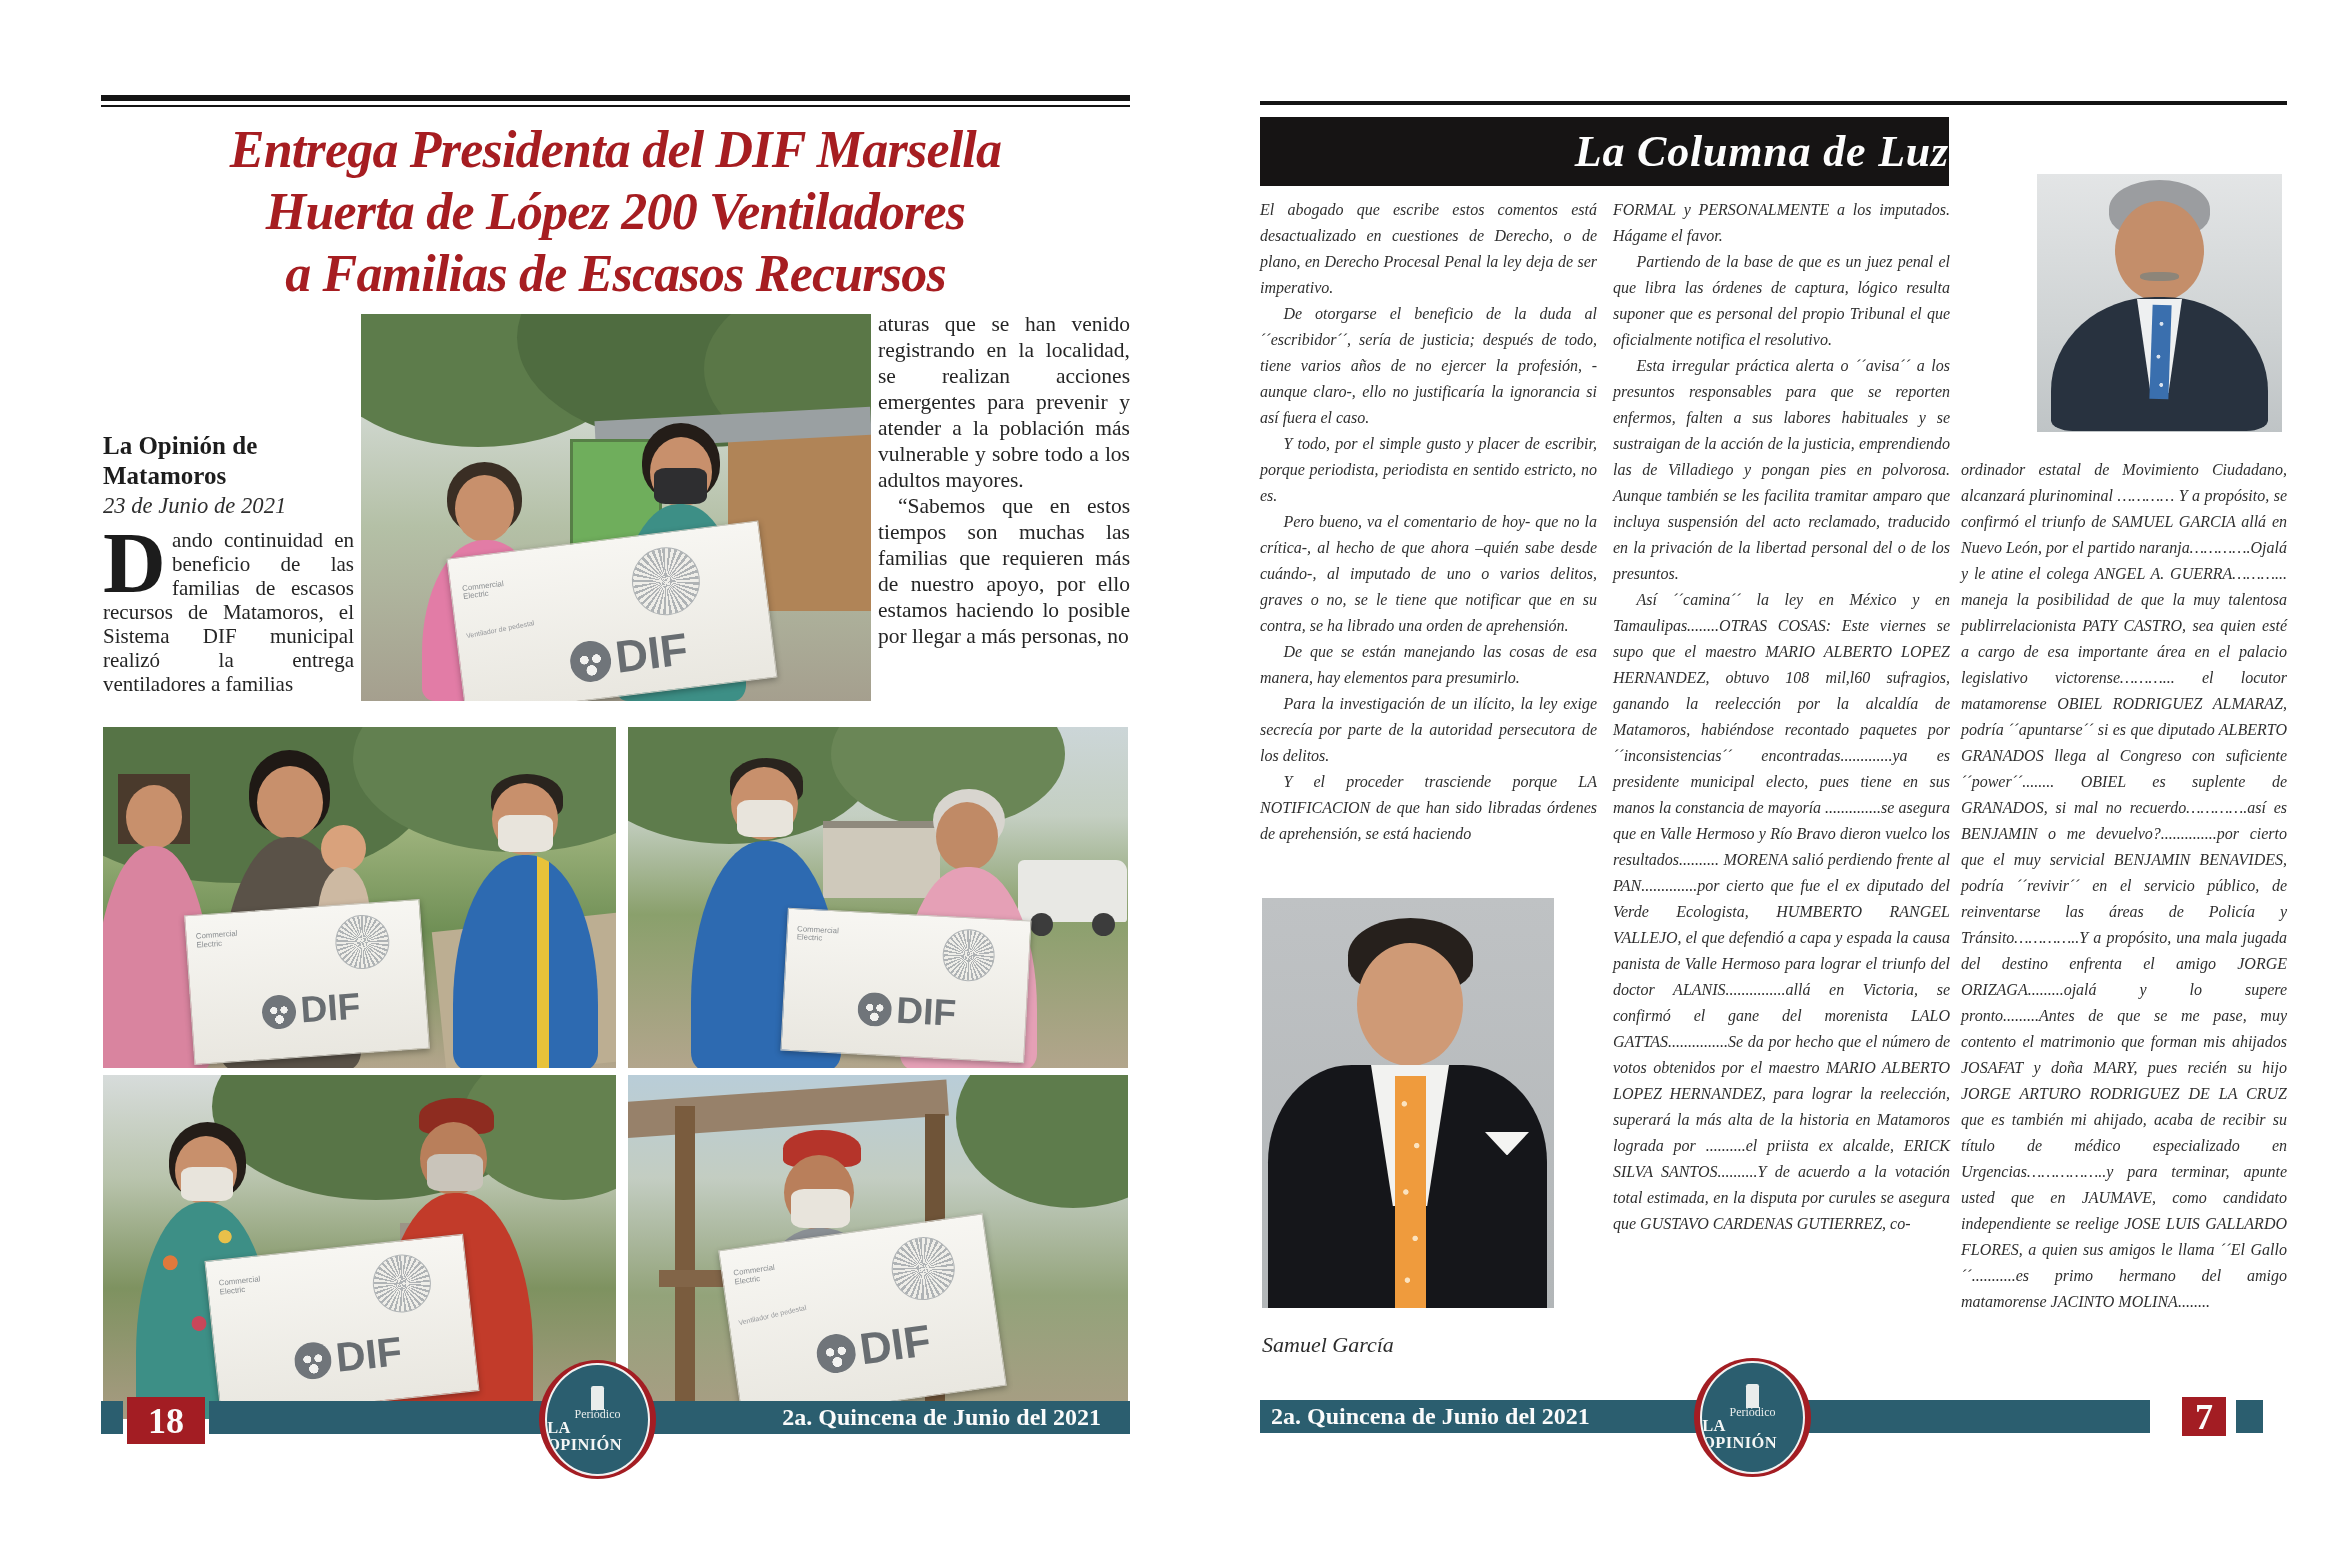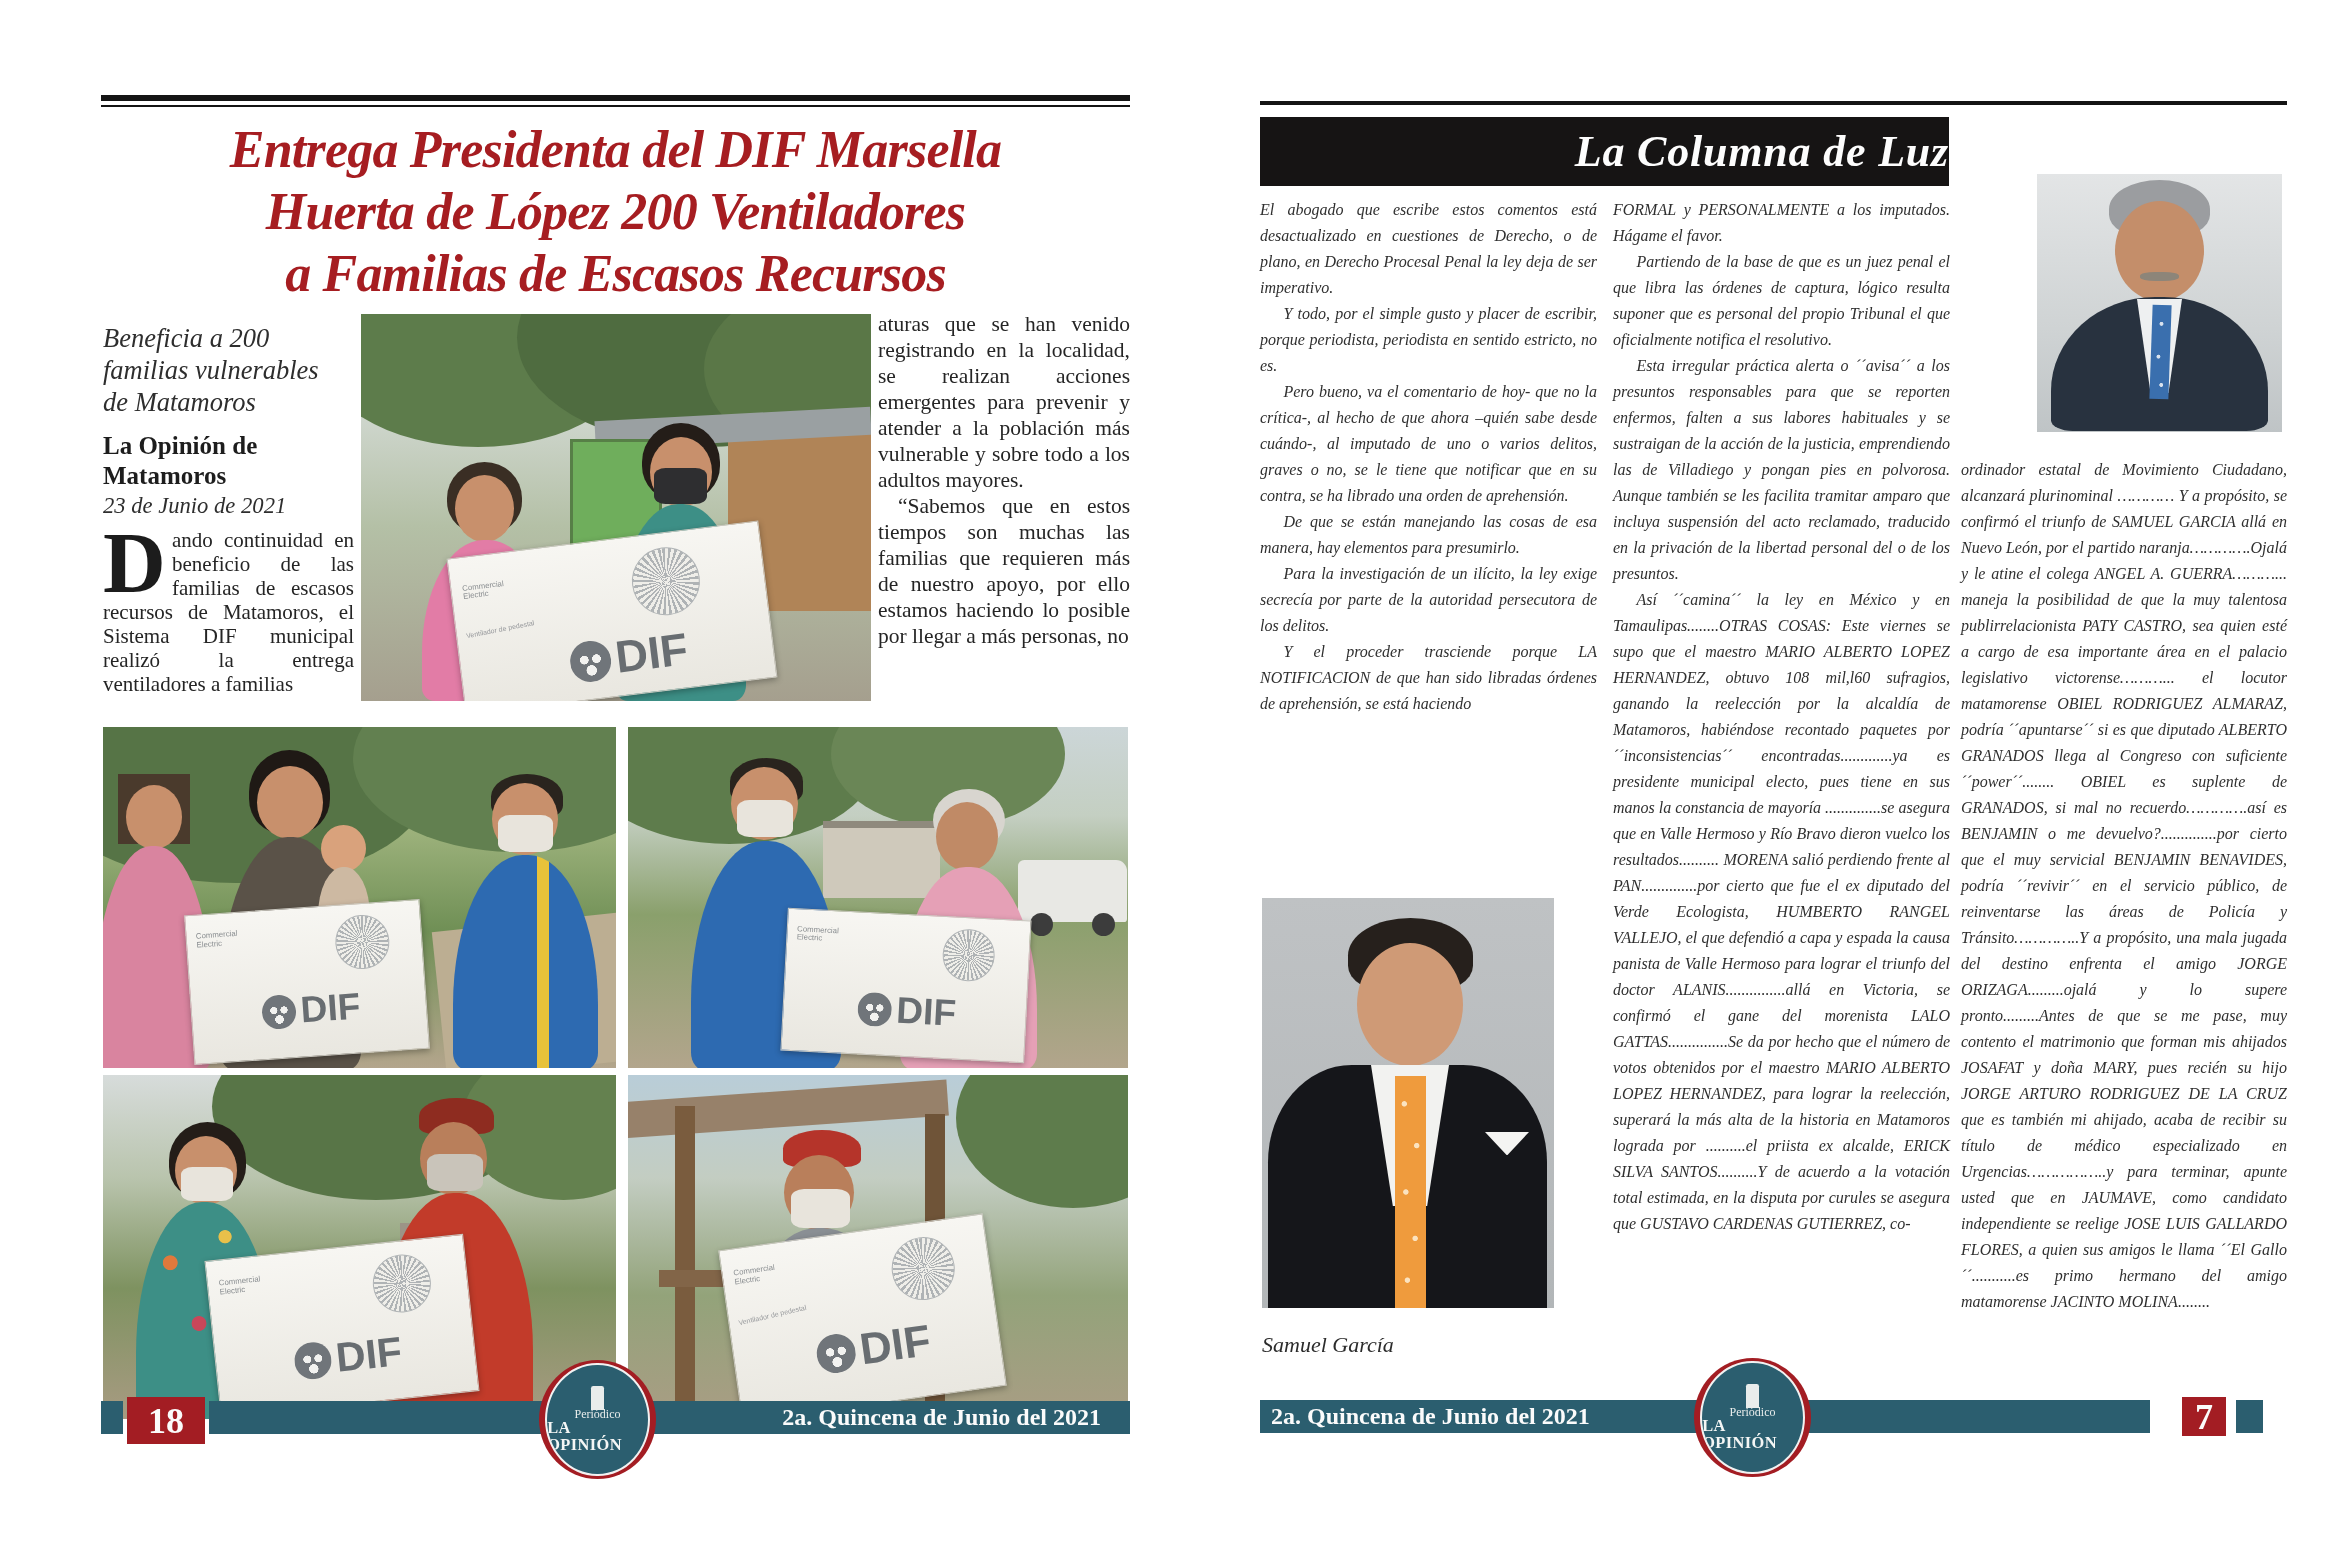--- a/index.html
+++ b/index.html
@@ -67,21 +67,20 @@
 
     <div class="abs rule" style="left:101px;top:95px;width:1029px;height:6.2px;"></div>
     <div class="abs rule" style="left:101px;top:105px;width:1029px;height:2.3px;"></div>
 
     <div class="abs headline" style="left:101px;top:119px;width:1029px;">
       <div>Entrega Presidenta del DIF Marsella</div>
       <div>Huerta de López 200 Ventiladores</div>
       <div>a Familias de Escasos Recursos</div>
     </div>
 
-    <div class="abs subhead" style="left:103px;top:322px;width:226px;">Beneficia a 200 familias vulnerables de Matamoros</div>
     <div class="abs byline" style="left:103px;top:431px;width:195px;">La Opinión de Matamoros</div>
     <div class="abs dateline" style="left:103px;top:493px;">23 de Junio de 2021</div>
 
     <div class="abs bodytxt" style="left:103px;top:528px;width:251px;height:169px;">
       <span class="dropcap">D</span><span>ando continuidad en beneficio de las familias de escasos recursos de Matamoros, el Sistema DIF municipal realizó la entrega ventiladores a familias</span>
     </div>
 
     <div class="abs capline" style="left:361px;top:667px;">de escasos recursos.</div>
     <div class="abs capline" style="left:643px;top:667px;">Ante las altas temper-</div>
 
@@ -253,20 +252,21 @@
       <div class="ph" style="left:72px;top:6.2px;width:101px;height:58px;border-radius:50% 50% 40% 40%;background:#9b9da0;"></div>
       <div class="head" style="left:78px;top:26.5px;width:89px;height:100px;background:#c48e6a;"></div>
       <div class="ph" style="left:103px;top:98px;width:39px;height:9.4px;border-radius:40%;background:#8d8579;"></div>
       <div class="torso" style="left:14px;top:123px;width:217px;height:134px;background:#28323f;"></div>
       <div class="ph" style="left:100px;top:125px;width:45px;height:94px;background:#eef0f1;clip-path:polygon(0 0,100% 0,70% 100%,30% 100%);"></div>
       <div class="ph" style="left:114px;top:131px;width:19px;height:94px;background:#3a6fae;background-image:radial-gradient(circle at 50% 20%,#d8e2ee 0 1.6px,transparent 2.3px),radial-gradient(circle at 40% 55%,#d8e2ee 0 1.6px,transparent 2.3px),radial-gradient(circle at 60% 85%,#d8e2ee 0 1.6px,transparent 2.3px);transform:rotate(2deg);"></div>
     </div>
 
     <div class="abs colx" style="left:89px;top:197px;width:337px;">
       <p>El abogado que escribe estos comentos está desactualizado en cuestiones de Derecho, o de plano, en Derecho Procesal Penal la ley deja de ser imperativo.</p>
+      <p>De otorgarse el beneficio de la duda al ´´escribidor´´, sería de justicia; después de todo, tiene varios años de no ejercer la profesión, -aunque claro-, ello no justificaría la ignorancia si así fuera el caso.</p>
       <p>Y todo, por el simple gusto y placer  de escribir, porque periodista, periodista en sentido estricto, no es.</p>
       <p>Pero bueno, va el comentario de hoy- que no la crítica-, al hecho de que ahora –quién sabe desde cuándo-, al  imputado de uno o varios delitos, graves o no, se le tiene que notificar que en su contra, se ha librado una orden de aprehensión.</p>
       <p>De que se están manejando las cosas de esa manera, hay elementos para presumirlo.</p>
       <p>Para la investigación de un ilícito, la ley exige secrecía por parte de la autoridad persecutora de los delitos.</p>
       <p>Y el proceder trasciende porque LA NOTIFICACION de que han sido libradas órdenes de aprehensión, se está haciendo</p>
     </div>
 
     <div class="photo" style="left:91px;top:898px;width:292px;height:410px;background:linear-gradient(180deg,#bfc2c4 0%,#b2b6b8 100%);">
       <div class="ph" style="left:86px;top:20px;width:125px;height:75px;border-radius:55% 55% 40% 40%;background:#26201c;"></div>
       <div class="head" style="left:95px;top:45px;width:106px;height:123px;background:#cf9a76;"></div>

